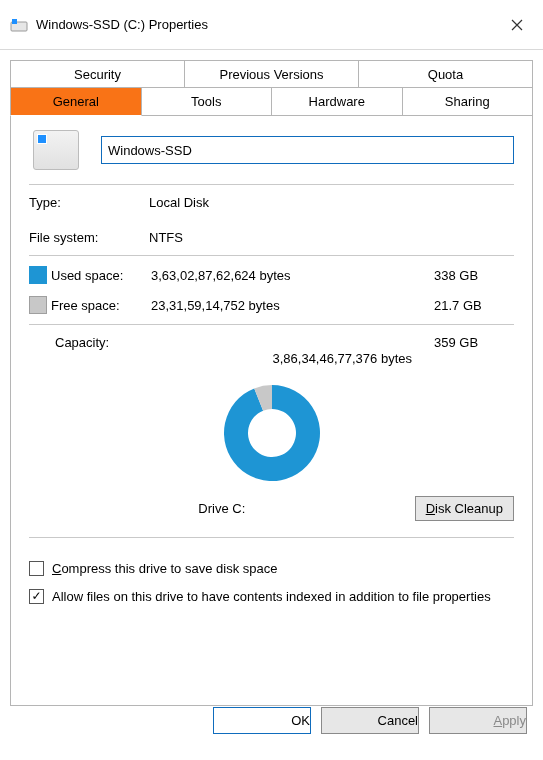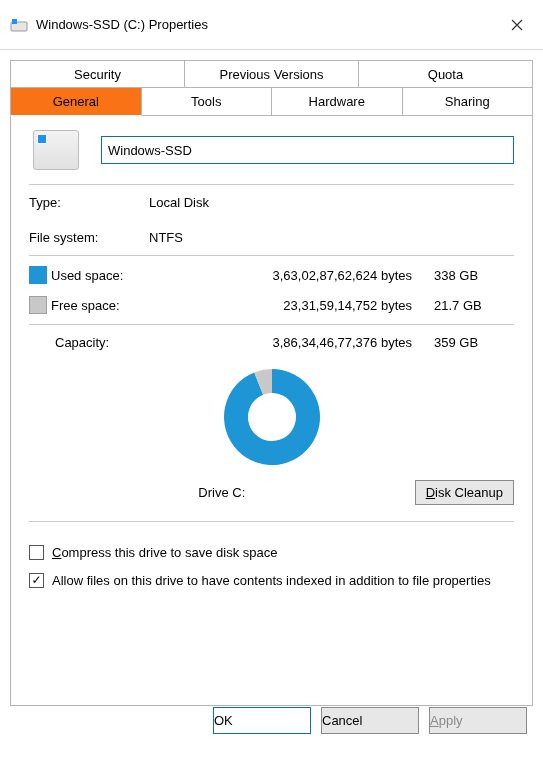--- a/index.html
+++ b/index.html
@@ -93,42 +93,42 @@
   .space-grid {
     display: grid;
     grid-template-columns: 22px 100px 1fr 80px;
     row-gap: 12px;
     align-items: center;
     margin: 8px 0;
   }
   .swatch { width: 18px; height: 18px; border: 1px solid #999; }
   .swatch.used { background: #1e95d4; border-color:#1e95d4; }
   .swatch.free { background: #c8c8c8; border-color:#9f9f9f; }
-  .bytes { text-align: right; padding-right: 22px; }
+  .bytes { text-align: left; padding-right: 22px; }
   .gb { text-align: left; }
   .cap-row {
     display: grid;
     grid-template-columns: 122px 1fr 80px;
     margin: 10px 0 4px 0;
   }
-  .cap-row .bytes { text-align:right; padding-right:22px;}
+  .cap-row .bytes { text-align:right; padding-right:22px;margin-top:16px;}
   .donut-wrap { display:flex; justify-content:center; margin: 8px 0 4px 0;}
   .drive-label-row {
     display:flex; align-items:center; justify-content:space-between;
     margin: 4px 0 16px 0;
   }
   .drive-label-row .lbl { flex:1; text-align:center; font-size:13px; }
   .btn {
     border: 1px solid #8a8a8a;
     background: #e7e7e7;
     padding: 4px 10px;
     font-size: 13px;
     cursor: default;
     min-width: 98px;
-    text-align:left;
+    text-align:right;
   }
   .checks { margin-top: 22px; }
   .chk { display:flex; align-items:flex-start; gap:8px; margin-bottom:10px; line-height:1.35;}
   .chkbox {
     width:15px; height:15px; border:1px solid #555; background:#fff; flex-shrink:0;
     display:flex; align-items:center; justify-content:center; font-size:12px; line-height:1;
     margin-top:1px;
   }
   .chkbox.checked::before{ content:"✓"; font-size:12px; }
   .footer {

